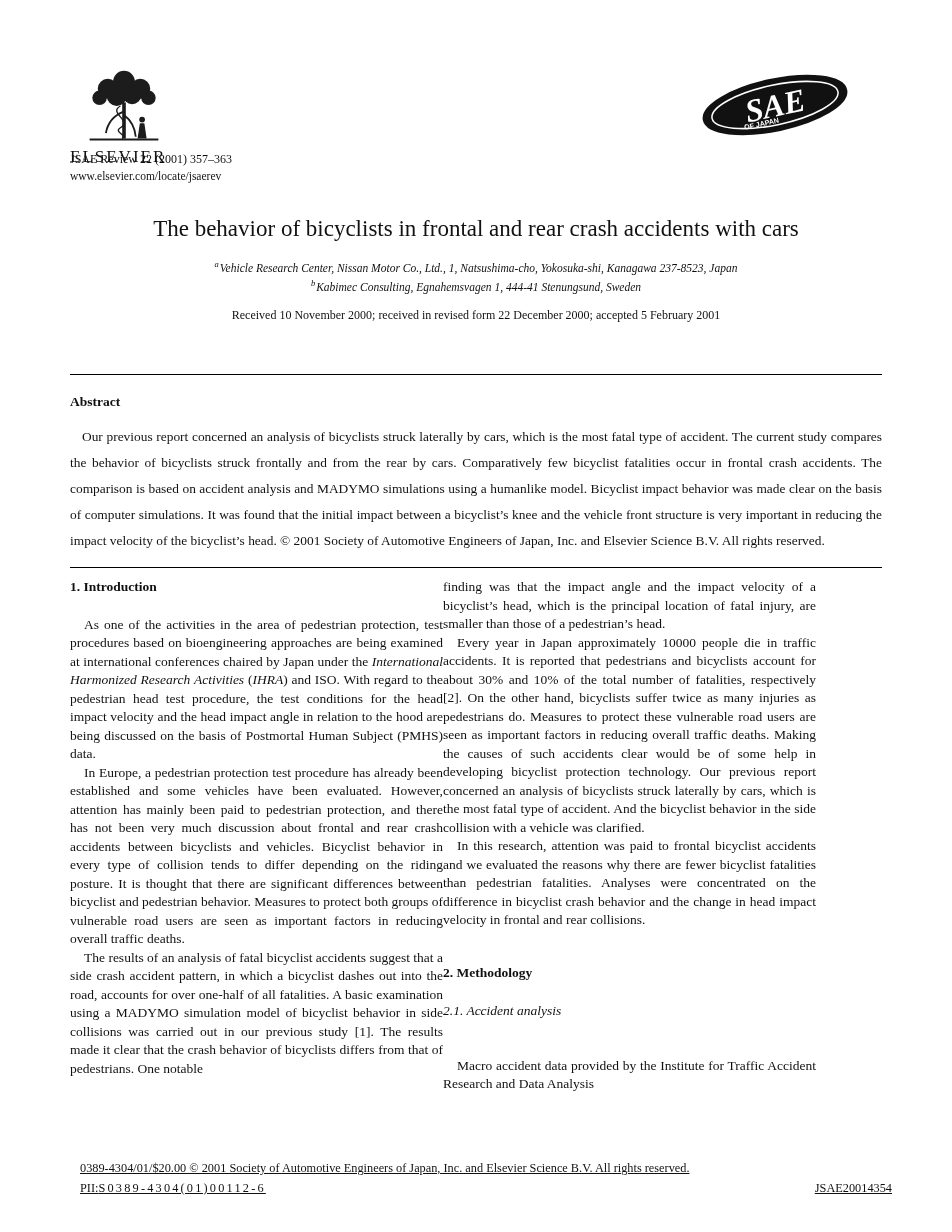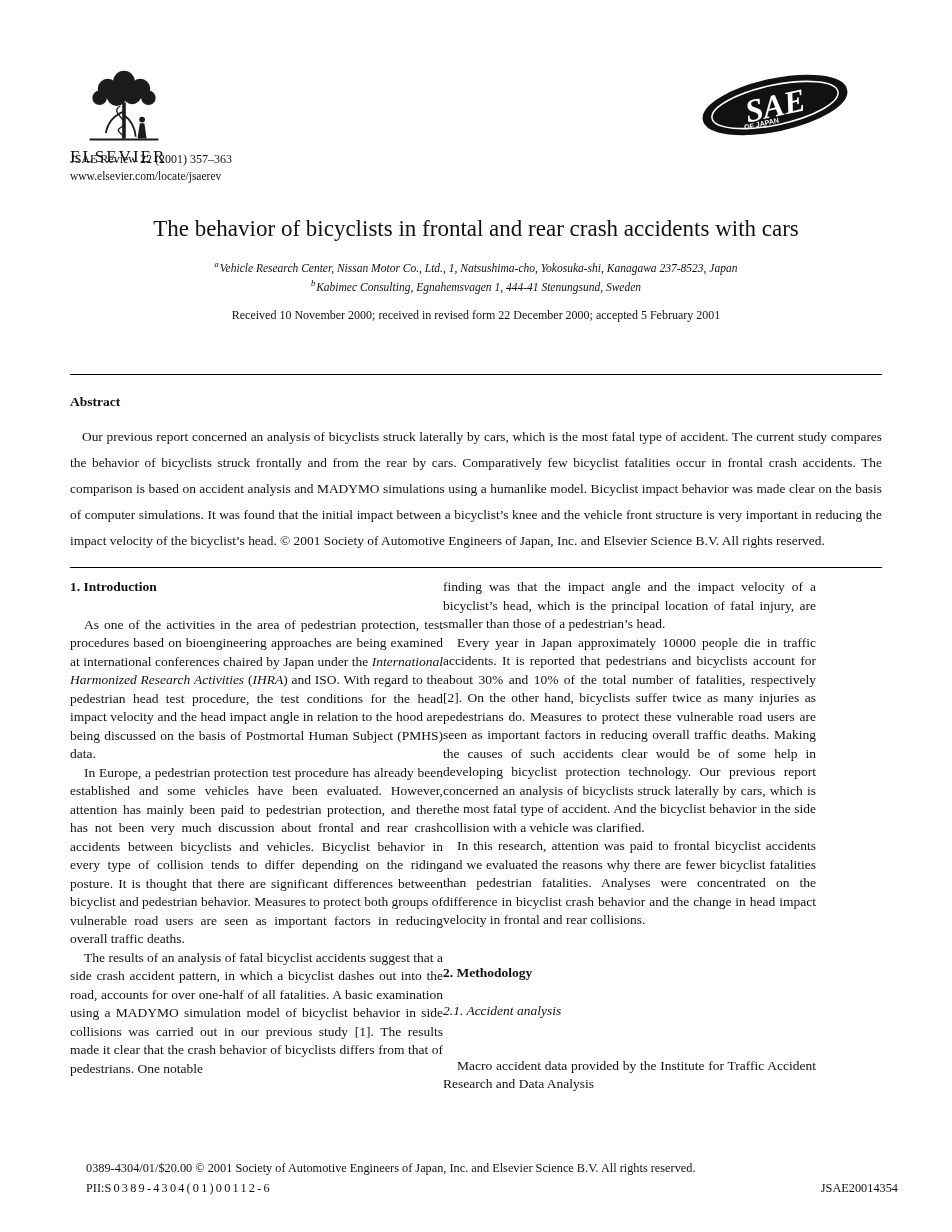--- a/index.html
+++ b/index.html
@@ -44,21 +44,21 @@
   
   .columns { position:absolute; top:578px; left:70px; width:812px; display:flex; }
   .col { width:373px; font-size:13.5px; line-height:18.5px; text-align:justify; }
   .sec-heading { font-size:13.5px; font-weight:700; margin:0 0 19px 0; }
   .sec-heading.methodology { margin-top:34px; margin-bottom:20px; }
   .subsec-heading { font-style:italic; margin:0 0 36px 0; }
   .para { margin:0; }
   .para.indent { text-indent:14px; }
 
   
-  .page-footer { position:absolute; top:1161px; left:86px; width:812px; font-size:12.3px; }
+  .page-footer { position:absolute; top:1161px; left:80px; width:812px; font-size:12.3px;text-decoration:underline; }
   .footer-row2 { display:flex; justify-content:space-between; margin-top:5px; }
   .pii-value { letter-spacing:2.2px; }
 </style>
 <title>The behavior of bicyclists in frontal and rear crash accidents with cars</title></head>
 <body>
 
 <div class="page">
 
   <header class="masthead">
     <div class="publisher">

